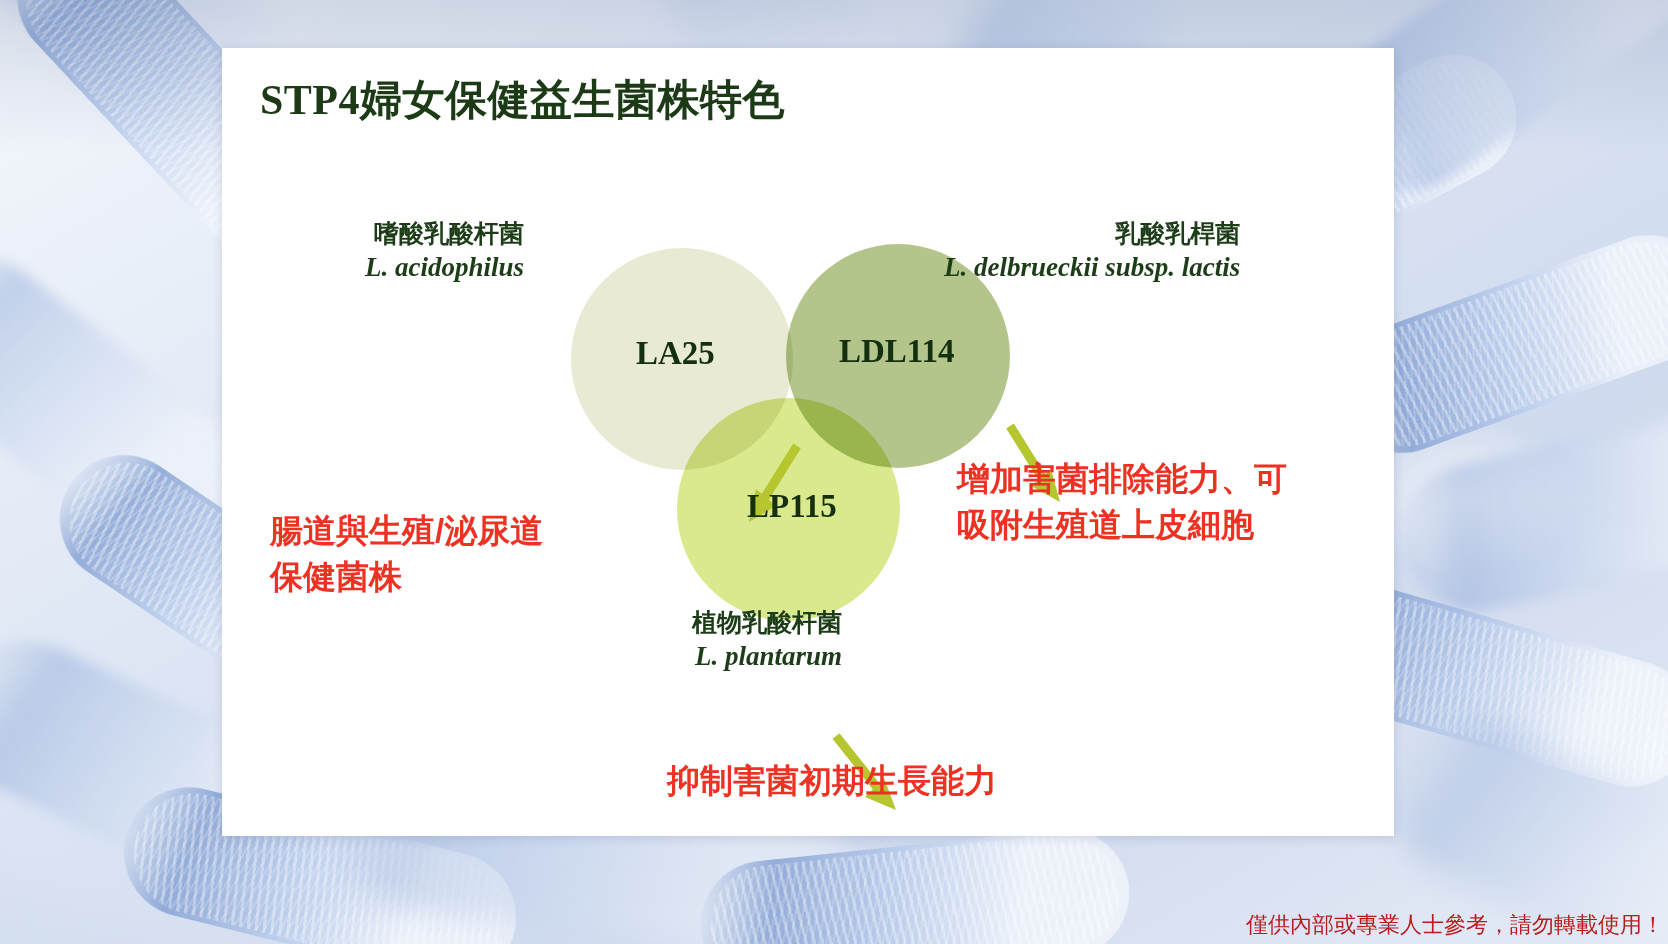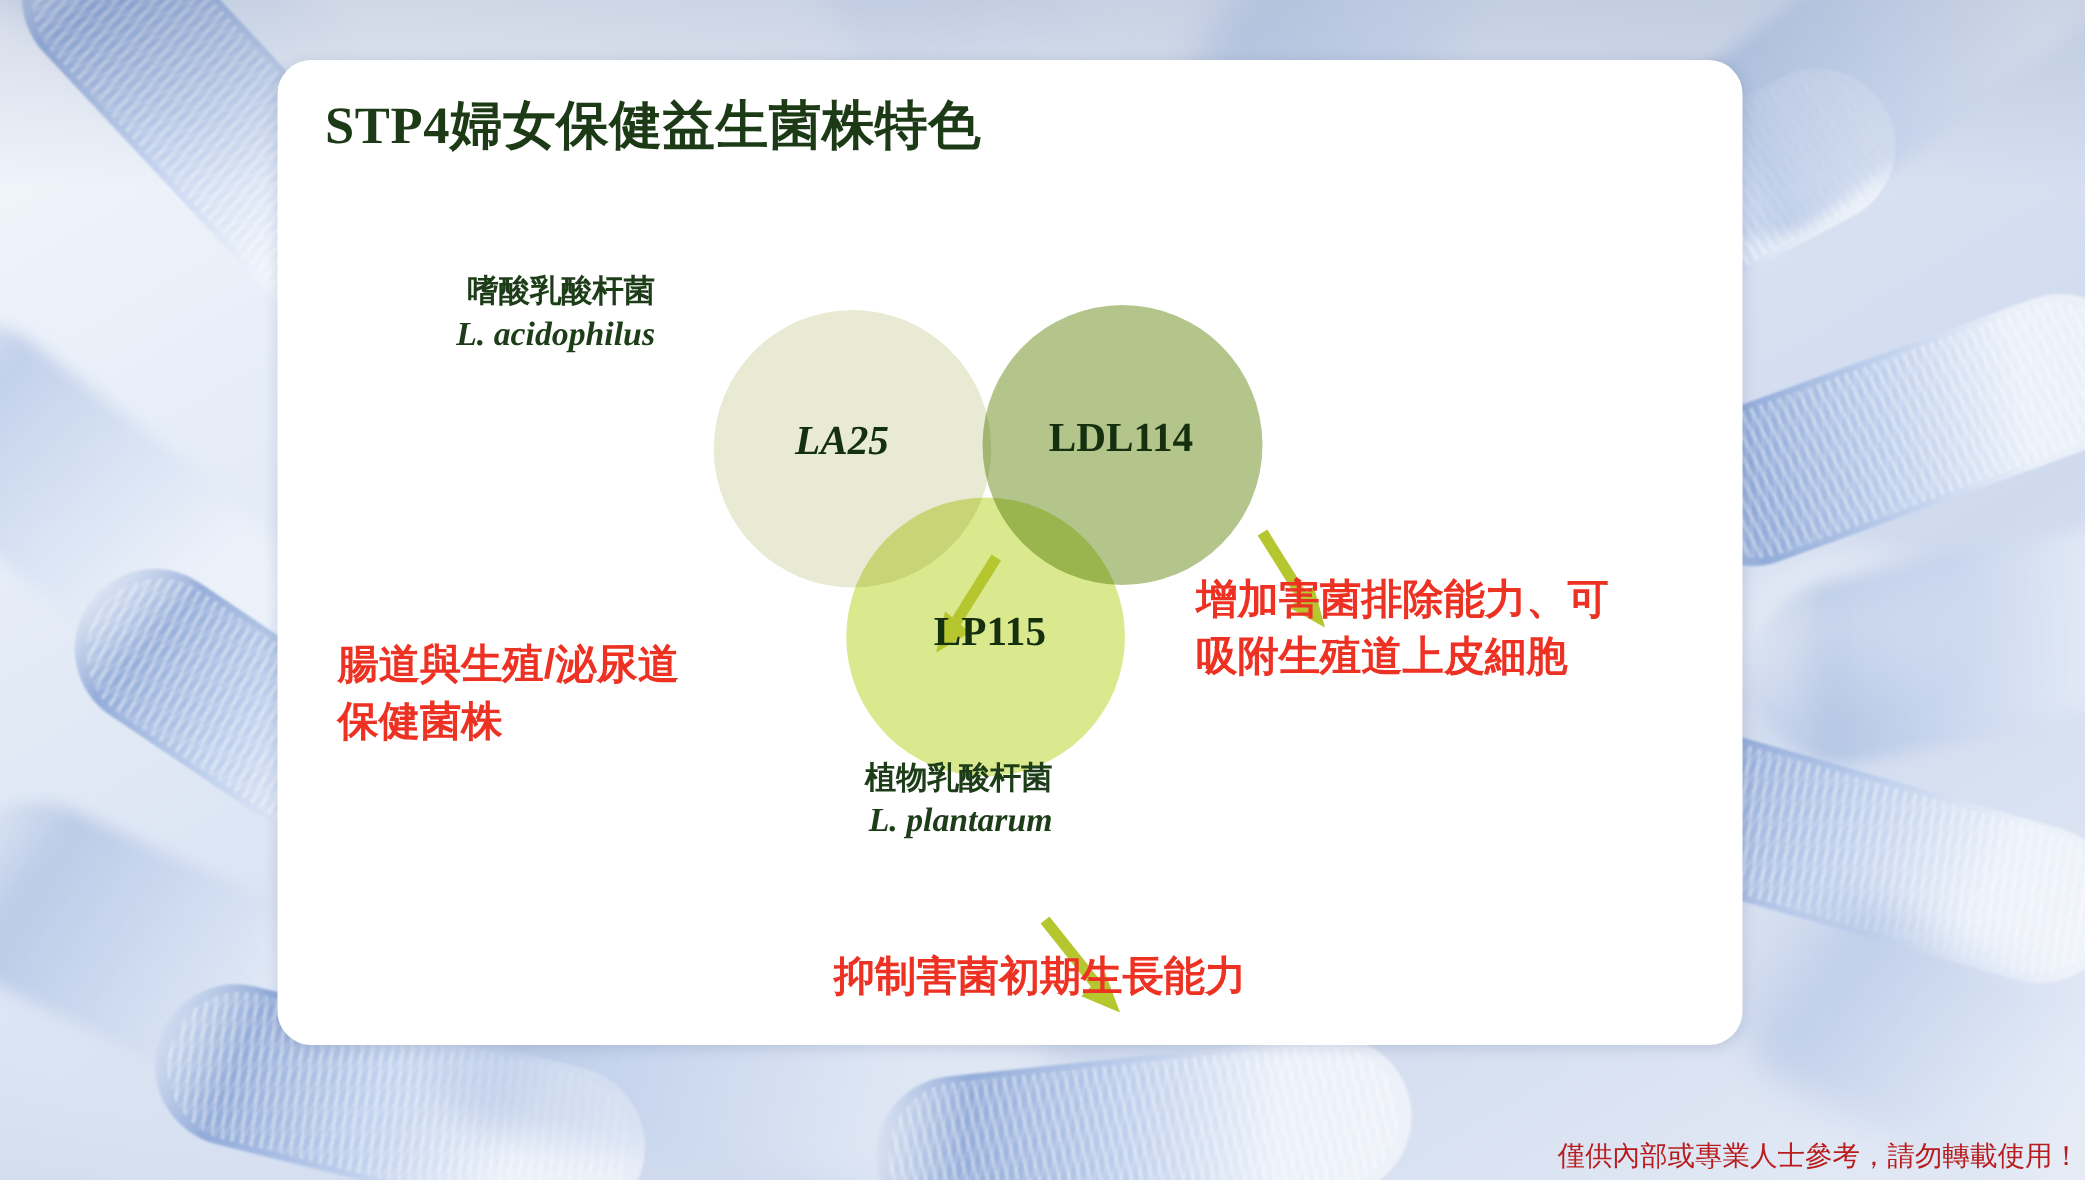--- a/index.html
+++ b/index.html
@@ -62,21 +62,20 @@
       linear-gradient(180deg, rgba(86,106,150,.20) 0%, rgba(255,255,255,0) 16%);
   }
 
   
   #content-card {
     position: absolute;
     left: 222px;  top: 48px;
     width: 1172px; height: 788px;
     background: #ffffff;
     box-shadow: 0 2px 10px rgba(60,80,120,.18);
-    border-radius: 27px;
   }
 
   #slide-title {
     position: absolute;
     left: 38px; top: 24px;
     font-family: "Liberation Serif", serif;
     font-size: 42px;
     font-weight: bold;
     color: #1b3a15;
     letter-spacing: .5px;
@@ -108,21 +107,21 @@
 
   .circle-label {
     position: absolute;
     font-family: "Liberation Serif", serif;
     font-weight: bold;
     font-size: 33px;
     color: #14300f;
     white-space: nowrap;
     z-index: 6;
   }
-  #label-la25   { left: 414px; top: 287px; font-style: italic; }
+  #label-la25   { left: 414px; top: 287px; }
   #label-ldl114 { left: 617px; top: 285px; }
   #label-lp115  { left: 525px; top: 440px; }
 
   
   .species {
     position: absolute;
     color: #1d3d18;
     white-space: nowrap;
     z-index: 7;
     text-align: right;
@@ -212,20 +211,24 @@
     <div class="venn-circle" id="circle-lp115"></div>
 
     <div class="circle-label" id="label-la25">LA25</div>
     <div class="circle-label" id="label-ldl114">LDL114</div>
     <div class="circle-label" id="label-lp115">LP115</div>
 
     <div class="species" id="species-acidophilus">
       <span class="cn">嗜酸乳酸杆菌</span>
       <span class="sci">L. acidophilus</span>
     </div>
+    <div class="species" id="species-lactis">
+      <span class="cn">乳酸乳桿菌</span>
+      <span class="sci">L. delbrueckii subsp. lactis</span>
+    </div>
     <div class="species" id="species-plantarum">
       <span class="cn">植物乳酸杆菌</span>
       <span class="sci">L. plantarum</span>
     </div>
 
     <svg class="arrow-svg" id="arrow-left" viewBox="0 0 70 90">
       <path d="M55 6 L20 62" stroke="#b5c62f" stroke-width="9" fill="none" stroke-linecap="butt"></path>
       <path d="M7 82 L14 49 L34 66 Z" fill="#b5c62f"></path>
     </svg>
     <svg class="arrow-svg" id="arrow-right" viewBox="0 0 70 90">

